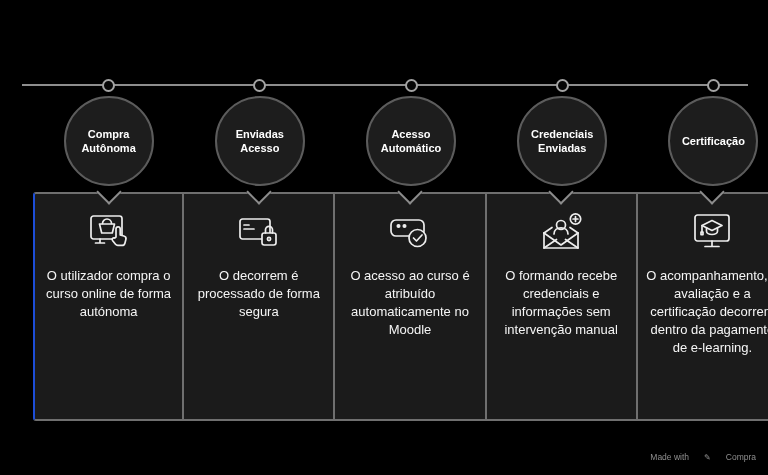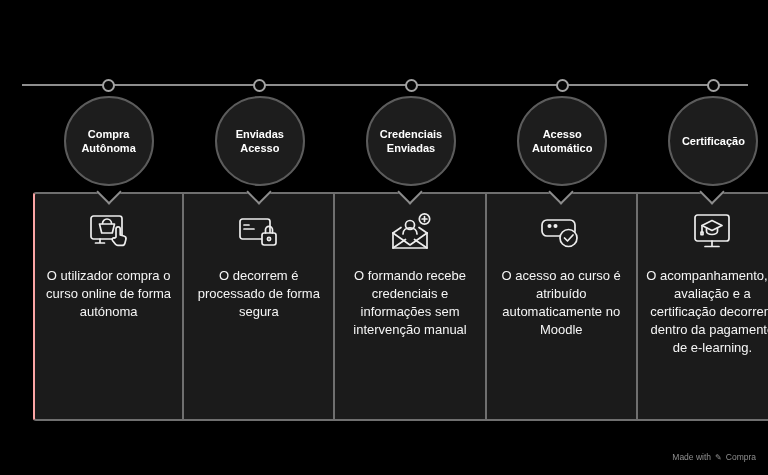--- a/index.html
+++ b/index.html
@@ -27,37 +27,37 @@
   }
   .circle-label{
     width:120px;text-align:center;font-size:11px;font-weight:bold;color:#ffffff;line-height:1.3;
   }
   .circle-label span{display:block;}
   .card{
     position:relative;align-self:stretch;margin-top:6px;height:229px;box-sizing:border-box;
     background:#1b1b1b;border:2px solid #6f6f6f;border-left:none;
     display:flex;flex-direction:column;align-items:center;
   }
-  .step:first-child .card{border-left:2px solid #fca5a5;border-radius:3px 0 0 3px;}
+  .step:first-child .card{border-left:2px solid #1d4ed8;border-radius:3px 0 0 3px;}
   .step:last-child  .card{border-radius:0 3px 3px 0;}
   .notch{
     position:absolute;top:-11px;left:50%;width:16px;height:16px;background:#000;
     transform:translateX(-50%) rotate(45deg);
     border-right:2px solid #8c8c8c;border-bottom:2px solid #8c8c8c;z-index:1;
   }
   .icon-wrap{
     margin-top:16px;height:48px;display:flex;align-items:center;justify-content:center;z-index:2;
   }
   .icon-wrap svg{stroke:#ededed;fill:none;stroke-width:1.7;stroke-linecap:round;stroke-linejoin:round;}
   .desc{
     margin-top:9px;padding:0 5px;font-size:13px;line-height:1.38;text-align:center;color:#f5f5f5;
   }
   .watermark{
     position:absolute;right:12px;bottom:13px;font-size:8.5px;color:#8f8f8f;
-    display:flex;align-items:center;gap:4px;
+    display:flex;align-items:center;gap:15px;
   }
   .watermark .pen{font-size:8px;color:#8f8f8f;}
 </style>
 </head>
 <body>
 
 <div class="canvas">
 
   <div class="timeline-line"></div>
 
@@ -106,62 +106,62 @@
           </svg>
         </div>
         <div class="desc">O decorrem é processado de forma segura</div>
       </div>
     </div>
 
     <div class="step">
       <div class="node"></div>
       <div class="circle">
         <div class="circle-label">
+          <span>Acesso</span>
+          <span>Automático</span>
+        </div>
+      </div>
+      <div class="card">
+        <div class="notch"></div>
+        <div class="icon-wrap">
+          <svg width="48" height="42" viewBox="0 0 48 42">
+            <rect x="5" y="7" width="33" height="16" rx="5"></rect>
+            <circle cx="12.5" cy="13" r="1.2" fill="#ededed"></circle>
+            <circle cx="18.5" cy="13" r="1.2" fill="#ededed"></circle>
+            <circle cx="31.5" cy="25" r="8.5" fill="#1b1b1b"></circle>
+            <path d="M27.5 25 l3 3 5.5 -6"></path>
+          </svg>
+        </div>
+        <div class="desc">O acesso ao curso é atribuído automaticamente no Moodle</div>
+      </div>
+    </div>
+
+    <div class="step">
+      <div class="node"></div>
+      <div class="circle">
+        <div class="circle-label">
           <span>Credenciais</span>
           <span>Enviadas</span>
         </div>
       </div>
       <div class="card">
         <div class="notch"></div>
         <div class="icon-wrap">
           <svg width="48" height="46" viewBox="0 0 48 46">
             <circle cx="24" cy="14" r="4.5"></circle>
             <path d="M17 23 c0 -4 3.2 -6.2 7 -6.2 s7 2.2 7 6.2"></path>
             <path d="M7 22 l8 -5.5 M41 22 l-8 -5.5"></path>
             <path d="M7 22 v15 h34 v-15"></path>
             <path d="M7 22 l17 12 l17 -12"></path>
             <path d="M7 37 l12.5 -8.5 M41 37 l-12.5 -8.5"></path>
             <circle cx="38.5" cy="8" r="5.2" fill="#1b1b1b"></circle>
             <path d="M38.5 5.6 v4.8 M36.1 8 h4.8"></path>
           </svg>
         </div>
         <div class="desc">O formando recebe credenciais e informações sem intervenção manual</div>
-      </div>
-    </div>
-
-    <div class="step">
-      <div class="node"></div>
-      <div class="circle">
-        <div class="circle-label">
-          <span>Acesso</span>
-          <span>Automático</span>
-        </div>
-      </div>
-      <div class="card">
-        <div class="notch"></div>
-        <div class="icon-wrap">
-          <svg width="48" height="42" viewBox="0 0 48 42">
-            <rect x="5" y="7" width="33" height="16" rx="5"></rect>
-            <circle cx="12.5" cy="13" r="1.2" fill="#ededed"></circle>
-            <circle cx="18.5" cy="13" r="1.2" fill="#ededed"></circle>
-            <circle cx="31.5" cy="25" r="8.5" fill="#1b1b1b"></circle>
-            <path d="M27.5 25 l3 3 5.5 -6"></path>
-          </svg>
-        </div>
-        <div class="desc">O acesso ao curso é atribuído automaticamente no Moodle</div>
       </div>
     </div>
 
     <div class="step">
       <div class="node"></div>
       <div class="circle">
         <div class="circle-label">
           <span>Certificação</span>
         </div>
       </div>

